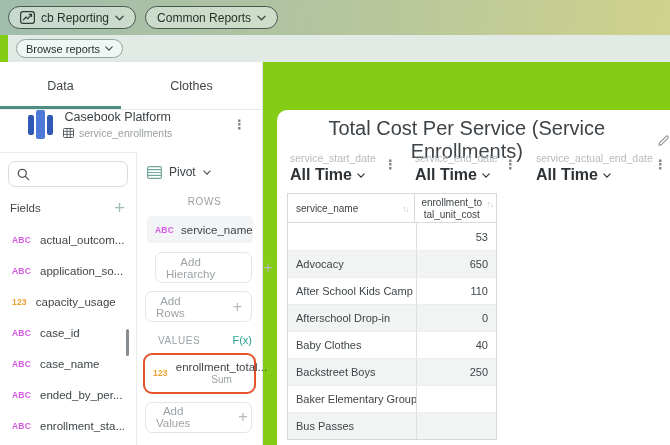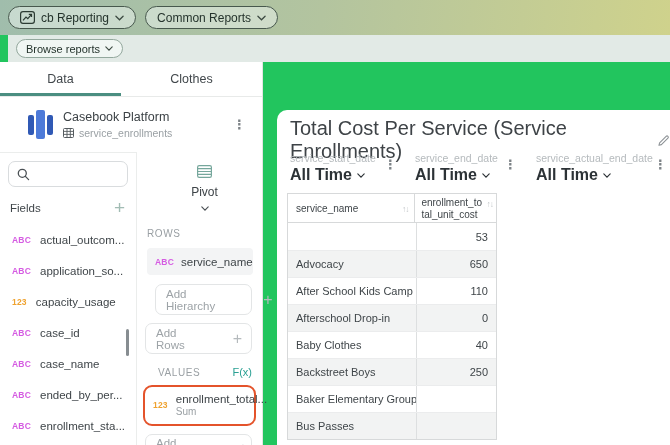--- a/index.html
+++ b/index.html
@@ -1,37 +1,37 @@
 <!DOCTYPE html>
 <html><head>
 <meta charset="utf-8">
 <style>
   * { margin:0; padding:0; box-sizing:border-box; }
   html,body { width:670px; height:445px; }
   body { font-family:"Liberation Sans","DejaVu Sans",sans-serif; color:#3f4549; }
-  #app { position:relative; width:670px; height:445px; overflow:hidden; background:#22c55e; }
+  #app { position:relative; width:670px; height:445px; overflow:hidden; background:#84cc16;text-align:center; }
 
   
   .topbar { position:absolute; left:0; top:0; width:670px; height:35px;
     background:linear-gradient(97deg,#a0bdac 0%,#b3c49f 48%,#cfd28c 100%);
     display:flex; align-items:center; padding-left:8px; gap:9px; }
   .pill { display:inline-flex; align-items:center; gap:6px; height:23px; padding:0 11px;
     border:1px solid #47584d; border-radius:14px; background:rgba(238,246,241,.5);
     font-size:12px; color:#24332c; cursor:pointer; }
   .subbar { position:absolute; left:8px; top:35px; width:670px; height:27px; background:#e2eae6;
     display:flex; align-items:center; padding-left:8px; }
   .pill.small { height:19px; padding:0 9px; font-size:11px; border:1px solid #93a89d;
     background:rgba(250,253,251,.6); gap:5px; }
   .chev { color:#3c4a42; flex:0 0 auto; }
   svg { display:block; }
 
   
   .leftpanel { position:absolute; left:0; top:62px; width:263px; bottom:0; background:#fff;
     border-right:1px solid #e3e5e4; }
-  .tabbar { position:absolute; left:0; top:0; width:100%; height:35px; display:flex;
+  .tabbar { position:absolute; left:0; top:0; width:100%; height:48px; display:flex;
     border-bottom:1px solid #e8eae9; background:#fff; }
   .tab { display:flex; align-items:center; justify-content:center; font-size:12.5px; color:#41474b; cursor:pointer; }
   .tab-data { width:121px; box-shadow:inset 0 -3px 0 #4b8e81; }
   .tab-settings { flex:1; }
   .source-row { position:absolute; left:0; top:35px; right:0; height:55px; display:flex;
     align-items:center; padding-left:28px; }
   .dbicon { display:flex; align-items:center; gap:2px; margin-right:10px; }
   .dbicon span { display:block; border-radius:2px; }
   .db-side { width:6px; height:20px; background:#3059b5; }
   .db-mid  { width:9px; height:29px; background:#4d7ad9; border-radius:3px; }
@@ -53,21 +53,21 @@
   .plus-teal::before { content:"+"; }
   .field-list { margin-top:9px; }
   .field-item { height:31px; display:flex; align-items:center; gap:9px; padding-left:12px; cursor:grab; }
   .badge { font-size:8.5px; font-weight:700; letter-spacing:.2px; }
   .abc { color:#d55ce2; } .num { color:#efa22f; }
   .field-label { font-size:11.5px; color:#3f4549; white-space:nowrap; }
   .scroll-thumb { position:absolute; left:126px; top:176px; width:3px; height:27px;
     background:#878d91; border-radius:2px; cursor:pointer; }
 
   .pivot-col { position:absolute; left:138px; top:90px; right:0; bottom:0; }
-  .pivot-row { margin:13px 0 0 9px; display:flex; align-items:center; gap:7px; cursor:pointer;flex-direction:column; }
+  .pivot-row { margin:13px 0 0 9px; display:flex; align-items:center; gap:7px; cursor:pointer; }
   .pivot-label { font-size:12px; color:#3d4347; }
   .sec-label { font-size:10px; color:#999fa3; letter-spacing:.6px;margin-left:13px; }
   .rows-label { margin:17px 0 0 9px; }
   .chip { margin:9px 10px 0 9px; width:106px; height:27px; background:#f3f4f5; border-radius:4px;
     display:flex; align-items:center; gap:7px; padding-left:8px; cursor:grab; }
   .chip .field-label { font-size:11.5px; }
   .add-box { border:1px solid #e3e5e6; border-radius:7px; height:31px; display:flex;
     align-items:center; justify-content:space-between; padding:0 10px;
     color:#9da3a7; font-size:11.5px; cursor:pointer;gap:48px; }
   .plus-gray { color:#b5babd; font-size:16px; font-weight:300; }

